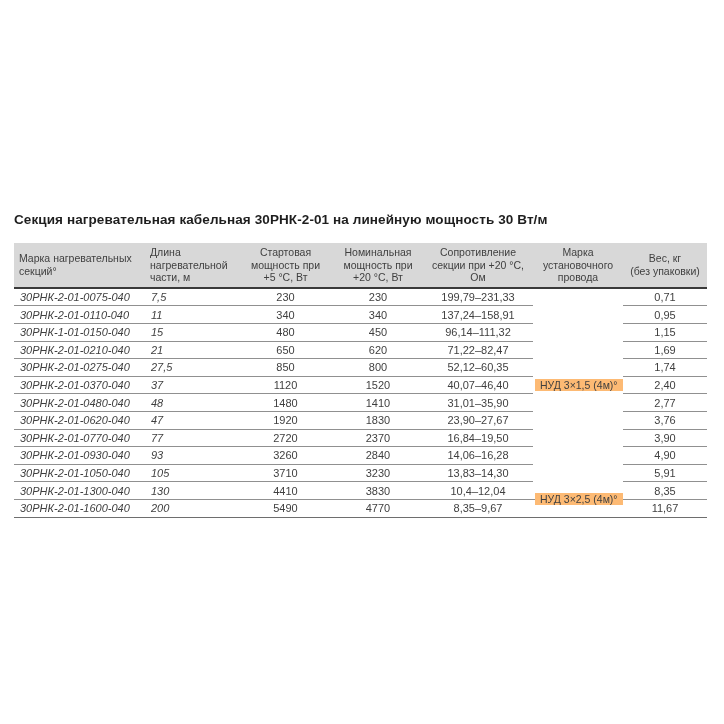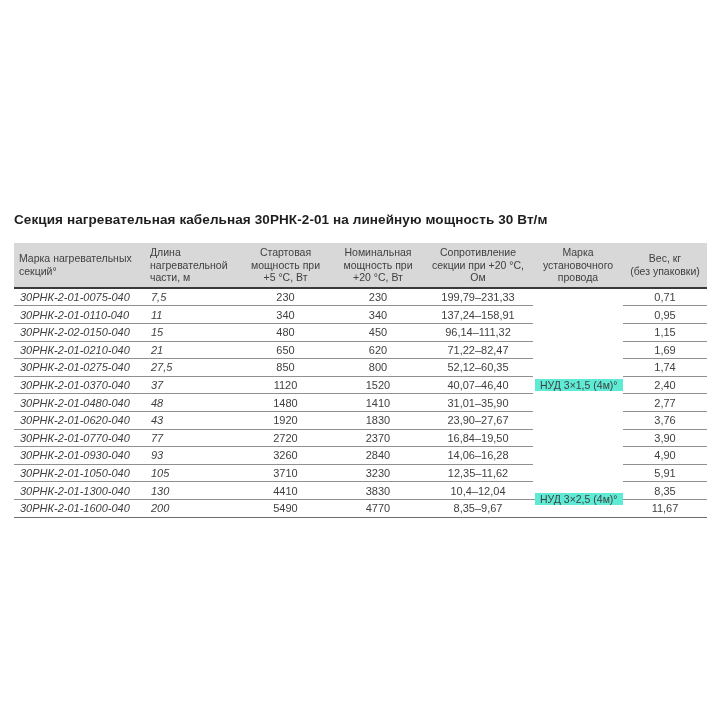--- a/index.html
+++ b/index.html
@@ -83,21 +83,21 @@
     position: absolute;
     left: -6px;
     right: -6px;
     top: 50%;
     height: 1px;
     background: #909090;
   }
   .wire-label {
     position: relative;
     display: inline-block;
-    background: #5eead4;
+    background: #fdba74;
     padding: 0 5px;
     z-index: 1;
   }
 </style>
 </head>
 <body>
 
 <div class="canvas">
 
   <h1 class="doc-title">Секция нагревательная кабельная 30РНК-2-01 на линейную мощность 30 Вт/м</h1>
@@ -147,21 +147,21 @@
         </tr>
         <tr>
           <td class="c0">30РНК-2-01-0110-040</td>
           <td class="c1">11</td>
           <td class="c2">340</td>
           <td class="c3">340</td>
           <td class="c4">137,24–158,91</td>
           <td class="c6">0,95</td>
         </tr>
         <tr>
-          <td class="c0">30РНК-2-02-0150-040</td>
+          <td class="c0">30РНК-1-01-0150-040</td>
           <td class="c1">15</td>
           <td class="c2">480</td>
           <td class="c3">450</td>
           <td class="c4">96,14–111,32</td>
           <td class="c6">1,15</td>
         </tr>
         <tr>
           <td class="c0">30РНК-2-01-0210-040</td>
           <td class="c1">21</td>
           <td class="c2">650</td>
@@ -188,21 +188,21 @@
         <tr>
           <td class="c0">30РНК-2-01-0480-040</td>
           <td class="c1">48</td>
           <td class="c2">1480</td>
           <td class="c3">1410</td>
           <td class="c4">31,01–35,90</td>
           <td class="c6">2,77</td>
         </tr>
         <tr>
           <td class="c0">30РНК-2-01-0620-040</td>
-          <td class="c1">43</td>
+          <td class="c1">47</td>
           <td class="c2">1920</td>
           <td class="c3">1830</td>
           <td class="c4">23,90–27,67</td>
           <td class="c6">3,76</td>
         </tr>
         <tr>
           <td class="c0">30РНК-2-01-0770-040</td>
           <td class="c1">77</td>
           <td class="c2">2720</td>
           <td class="c3">2370</td>
@@ -215,21 +215,21 @@
           <td class="c2">3260</td>
           <td class="c3">2840</td>
           <td class="c4">14,06–16,28</td>
           <td class="c6">4,90</td>
         </tr>
         <tr>
           <td class="c0">30РНК-2-01-1050-040</td>
           <td class="c1">105</td>
           <td class="c2">3710</td>
           <td class="c3">3230</td>
-          <td class="c4">12,35–11,62</td>
+          <td class="c4">13,83–14,30</td>
           <td class="c6">5,91</td>
         </tr>
         <tr>
           <td class="c0">30РНК-2-01-1300-040</td>
           <td class="c1">130</td>
           <td class="c2">4410</td>
           <td class="c3">3830</td>
           <td class="c4">10,4–12,04</td>
           <td rowspan="2" class="c5 wire-cell wire-split"><span class="wire-label">НУД 3×2,5 (4м)°</span></td>
           <td class="c6">8,35</td>

